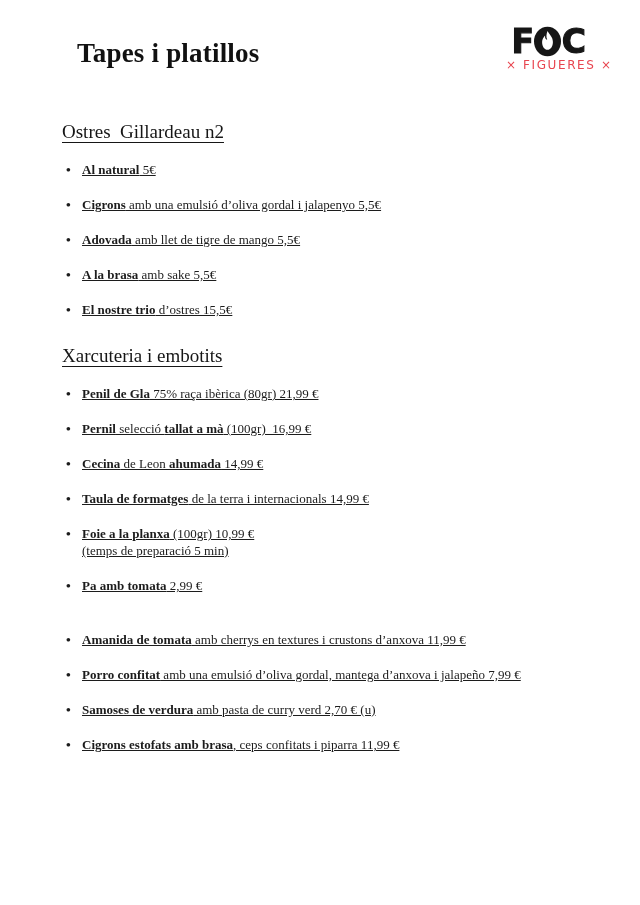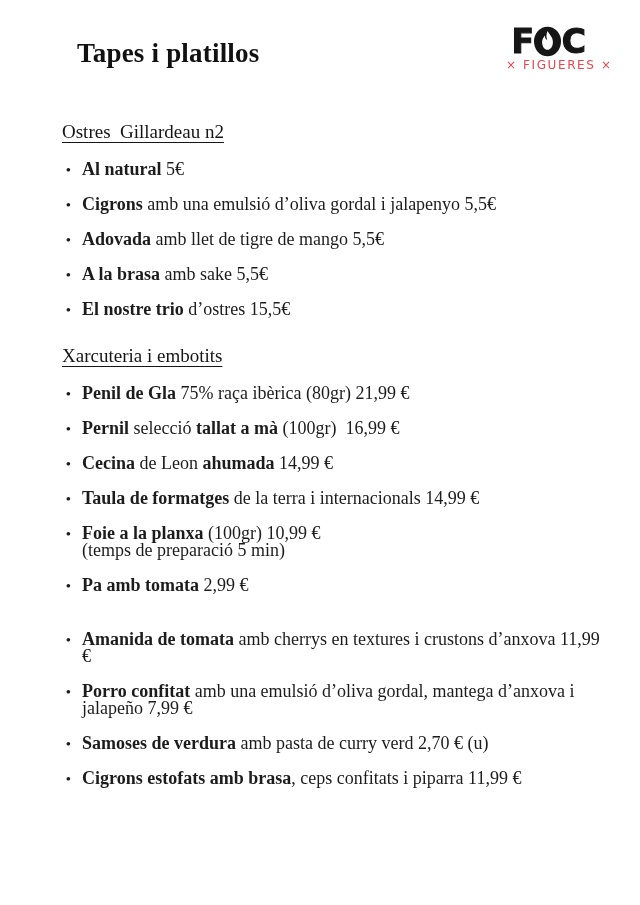--- a/index.html
+++ b/index.html
@@ -74,24 +74,25 @@
     white-space: pre-wrap;
   }
   ul.items {
     list-style: none;
     margin: 18px 0 0 0;
     padding: 0;
   }
   ul.items li {
     position: relative;
     padding-left: 20px;
-    font-size: 18px;
+    font-size: 13px;
     line-height: 17px;
     margin-bottom: 18px;
     white-space: pre-wrap;
+    text-decoration: underline;
   }
   ul.items li::before {
     content: "\2022";
     position: absolute;
     left: 4px;
     top: 0;
     font-weight: bold;
     font-size: 13.5px;
   }
   .b { font-weight: bold; }

